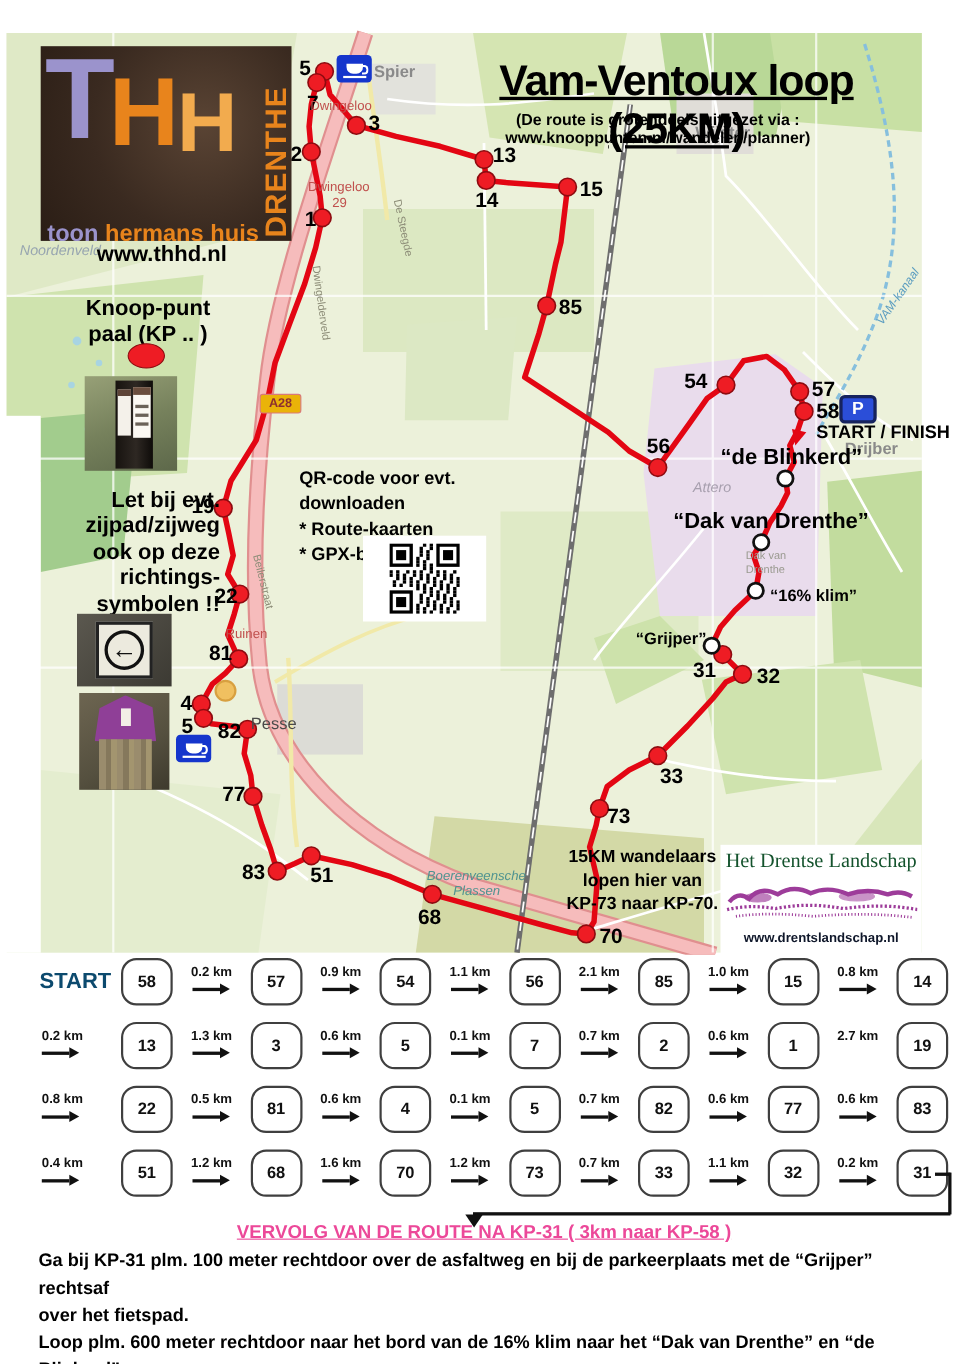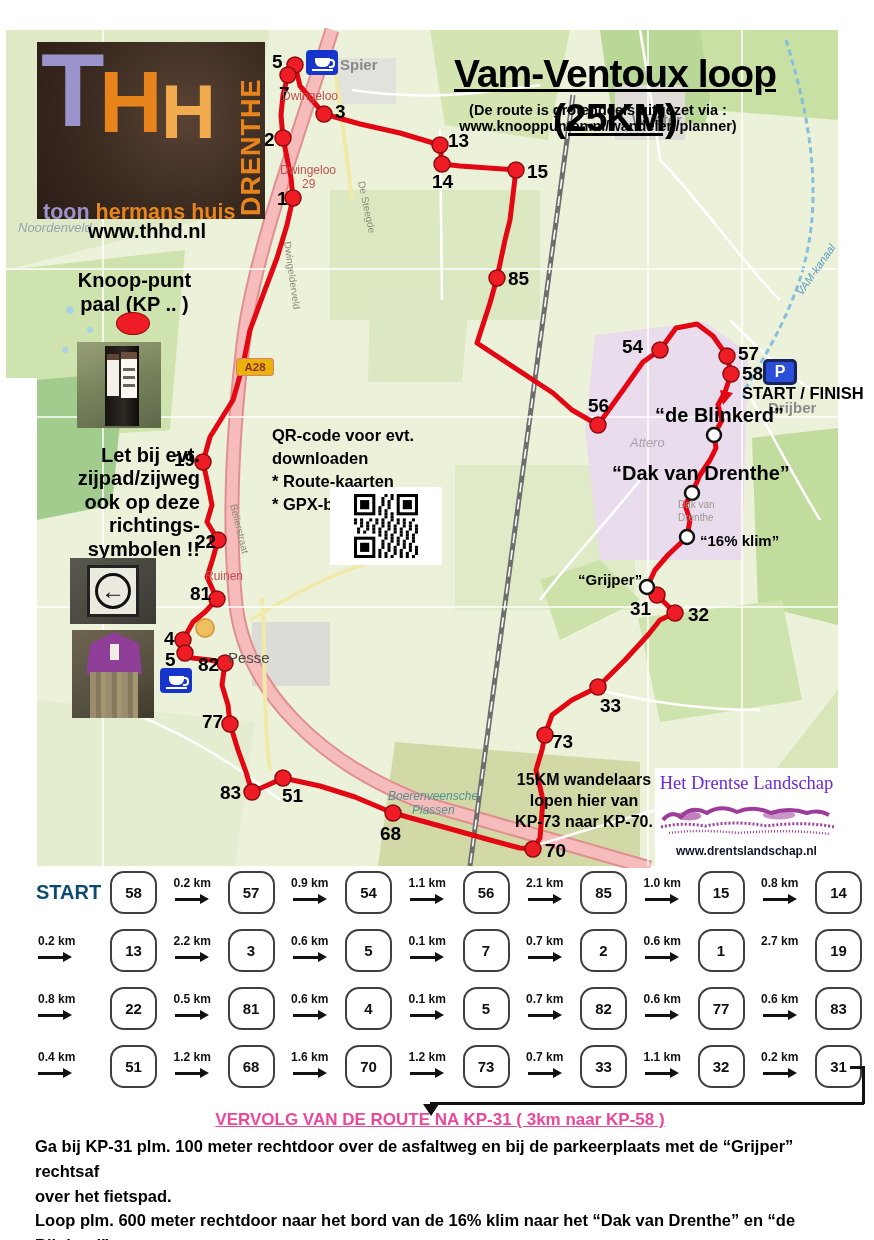--- a/index.html
+++ b/index.html
@@ -102,21 +102,21 @@
     color:#000; z-index:6; line-height:1.4; white-space:pre-line; }
   #qr-box { left:330px; top:487px; width:112px; height:78px; background:#fff; z-index:6;
     display:flex; align-items:center; justify-content:center; }
 
   
   #note15 { left:498px; top:770px; width:172px; text-align:center; font-size:16px;
     font-weight:bold; color:#000; line-height:1.3; z-index:6; white-space:pre-line; }
   #partner { left:655px; top:768px; width:183px; height:100px; background:#fff; z-index:6;
     text-align:center; overflow:hidden; }
   #partner .pname { font-family:"Liberation Serif", serif; font-size:18.5px;
-    color:#6d28d9; margin-top:5px; white-space:nowrap; }
+    color:#14532d; margin-top:5px; white-space:nowrap; }
   #partner .purl { font-size:12px; font-weight:bold; color:#0f172a; margin-top:2px; }
 
   #map-mask { left:0; top:378px; width:37px; height:488px; background:#fff; z-index:3; }
 
   
   #rtable { left:36px; top:871px; width:826px; z-index:5; }
   .t-row { display:flex; height:58px; align-items:flex-start; }
   .lead { width:74px; flex:none; }
   .lead.start { font-size:20px; font-weight:bold; padding-top:10px; color:#0c4a6e; }
   .kp-box { width:47px; height:43px; flex:none; border:2.5px solid #3f3f3f;
@@ -552,21 +552,21 @@
         <div class="km-inner">
           <span class="km-lb">0.2 km</span>
           <div class="arr">
             <i class="shaft"></i>
             <i class="head"></i>
           </div>
         </div>
       </div>
       <div class="kp-box">13</div>
       <div class="km-cell">
-        <span class="km-lb">2.2 km</span>
+        <span class="km-lb">1.3 km</span>
         <div class="arr">
           <i class="shaft"></i>
           <i class="head"></i>
         </div>
       </div>
       <div class="kp-box">3</div>
       <div class="km-cell">
         <span class="km-lb">0.6 km</span>
         <div class="arr">
           <i class="shaft"></i>

